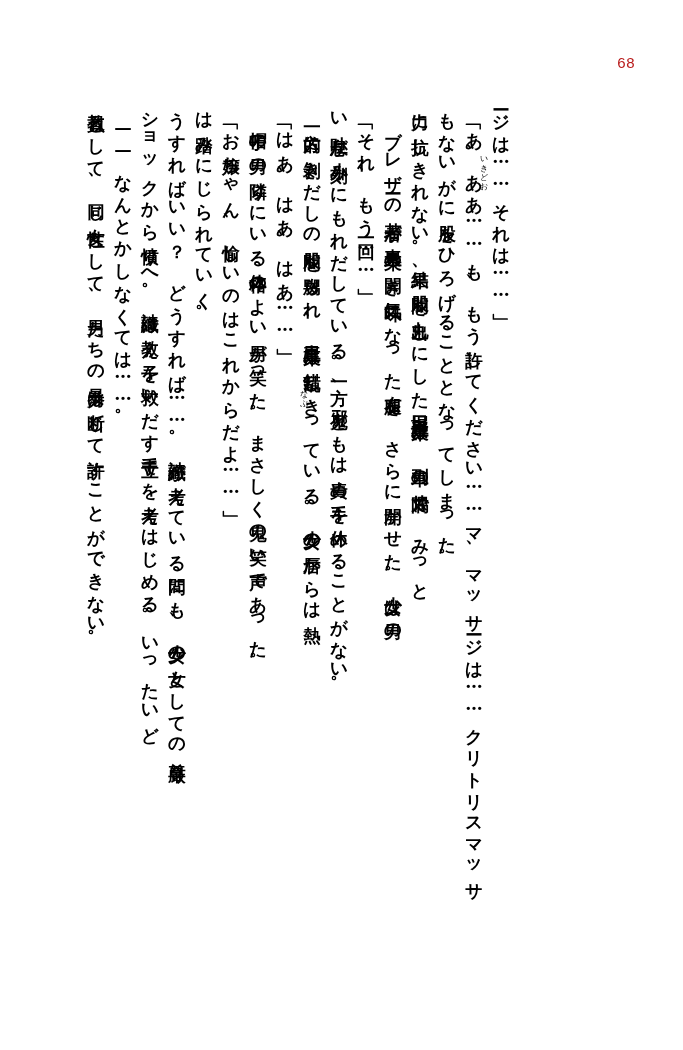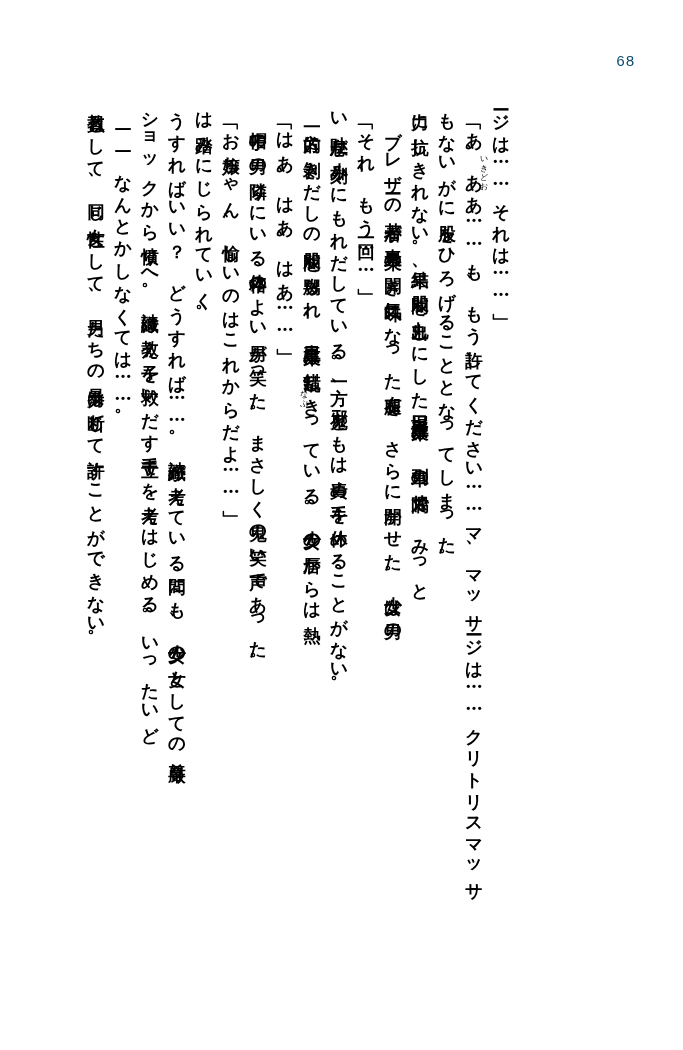--- a/index.html
+++ b/index.html
@@ -25,22 +25,22 @@
     background: #ffffff;
   }
 
   
   .page-number {
     position: absolute;
     top: 54px;
     right: 48px;
     font-size: 15px;
     letter-spacing: 0.5px;
-    font-family: Liberation Mono, monospace;
-    color: #0c4a6e;
+    font-family: Liberation Sans, sans-serif;
+    color: #b91c1c;
   }
 
   
   .body-text {
     position: absolute;
     top: 100px;
     right: 46px;
     height: 870px;
     width: 560px;
     display: flex;

